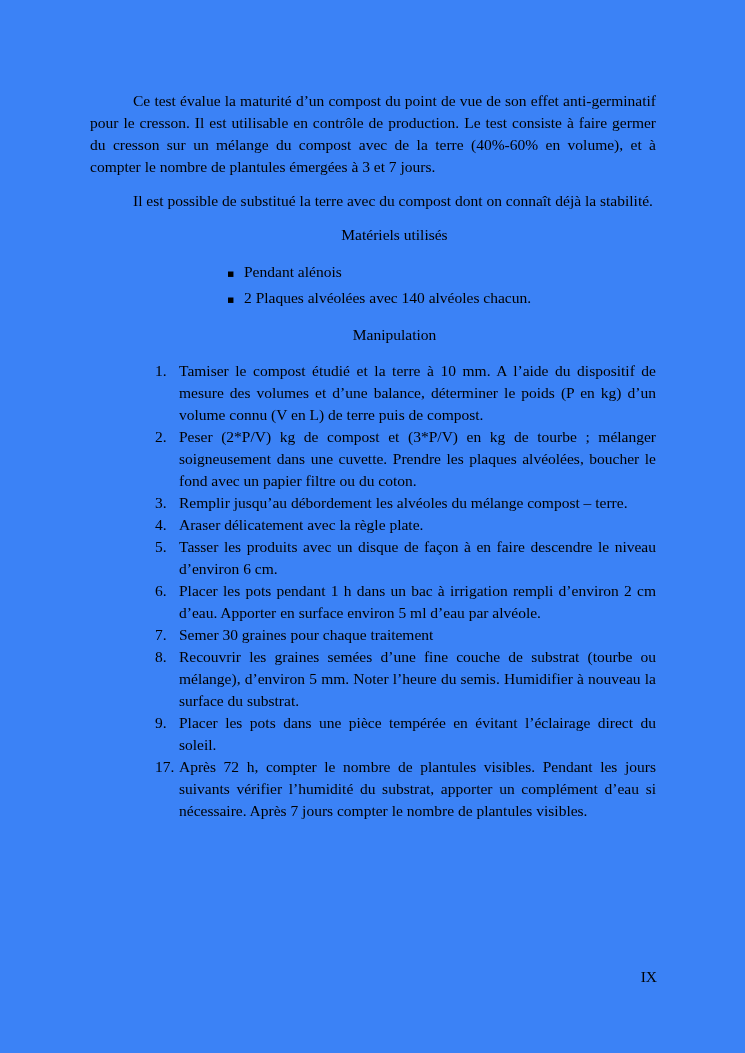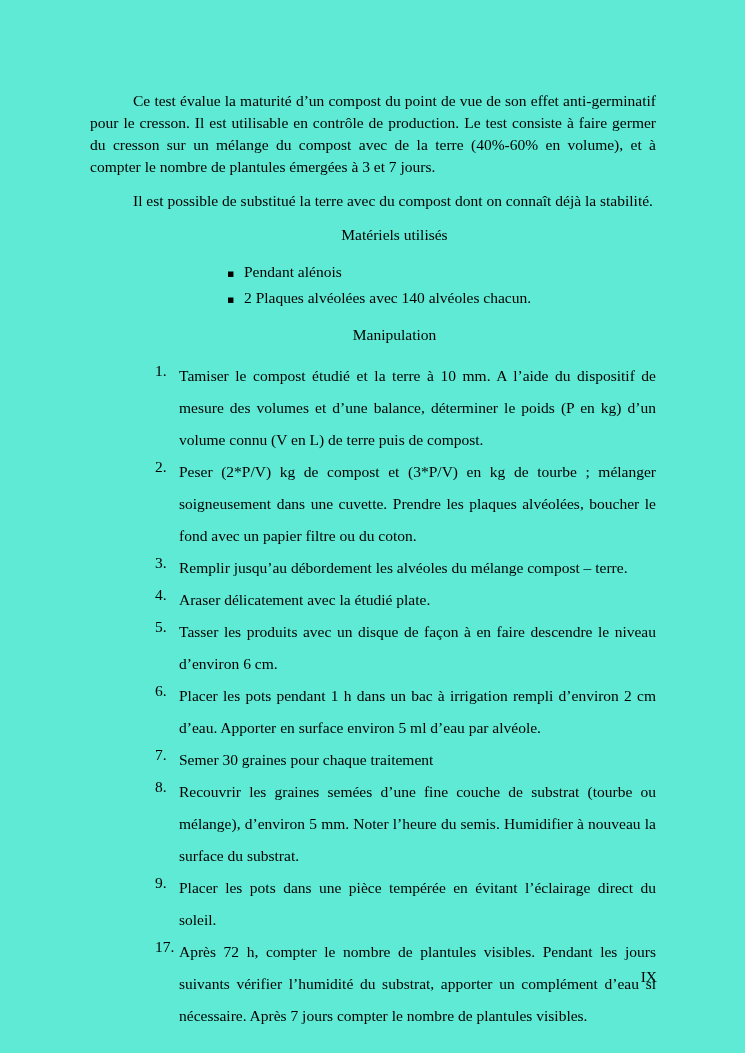--- a/index.html
+++ b/index.html
@@ -4,21 +4,21 @@
 <style>
   html, body {
     margin: 0;
     padding: 0;
     background: #ffffff;
   }
   .page {
     position: relative;
     width: 745px;
     height: 1053px;
-    background: #5eead4;
+    background: #3b82f6;
     font-family: "Liberation Serif", "DejaVu Serif", serif;
     font-size: 15.5px;
     color: #000000;
     overflow: hidden;
     box-sizing: border-box;
   }
   .content {
     position: absolute;
     top: 90px;
     left: 90px;
@@ -60,21 +60,21 @@
     line-height: 22px;
     margin: 0;
   }
   .step-num {
     flex: 0 0 24px;
     width: 24px;
   }
   .step-text {
     flex: 1 1 auto;
     text-align: justify;
-    line-height: 32px;
+    line-height: 22px;
   }
   .page-number {
     position: absolute;
     top: 966px;
     right: 88px;
     line-height: 22px;
     text-align: right;
   }
 </style>
 </head>
@@ -116,21 +116,21 @@
           <span class="step-text">Peser (2*P/V) kg de compost et (3*P/V) en kg de tourbe ; mélanger soigneusement dans une cuvette. Prendre les plaques alvéolées, boucher le fond  avec un papier filtre ou du coton.</span>
         </div>
 
         <div class="step">
           <span class="step-num">3.</span>
           <span class="step-text">Remplir jusqu’au débordement les alvéoles du mélange compost – terre.</span>
         </div>
 
         <div class="step">
           <span class="step-num">4.</span>
-          <span class="step-text">Araser délicatement avec la étudié plate.</span>
+          <span class="step-text">Araser délicatement avec la règle plate.</span>
         </div>
 
         <div class="step">
           <span class="step-num">5.</span>
           <span class="step-text">Tasser les produits avec un disque de façon à en faire descendre le niveau d’environ 6 cm.</span>
         </div>
 
         <div class="step">
           <span class="step-num">6.</span>
           <span class="step-text">Placer les pots pendant 1 h dans un bac à irrigation rempli d’environ 2 cm d’eau. Apporter en surface environ 5 ml d’eau par alvéole.</span>

